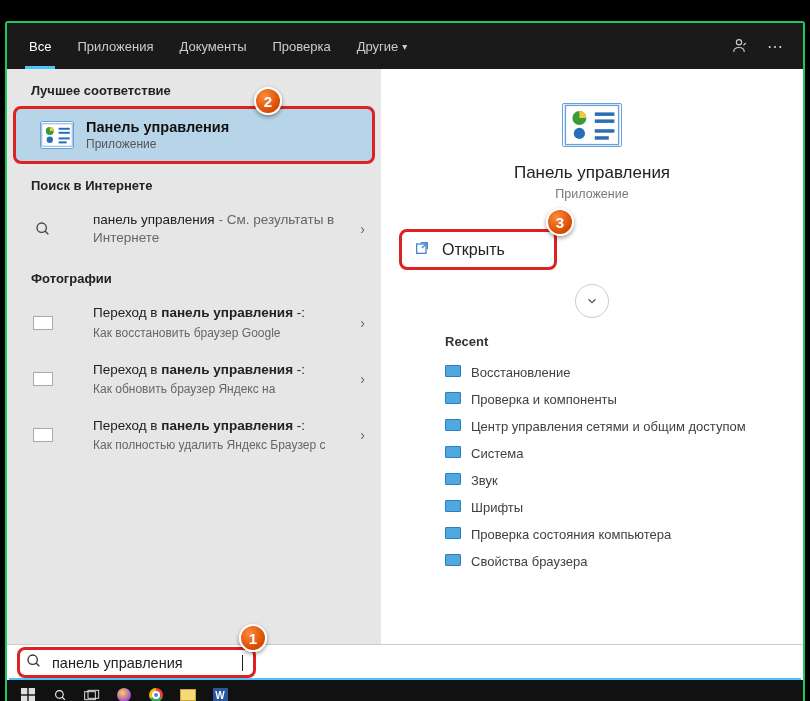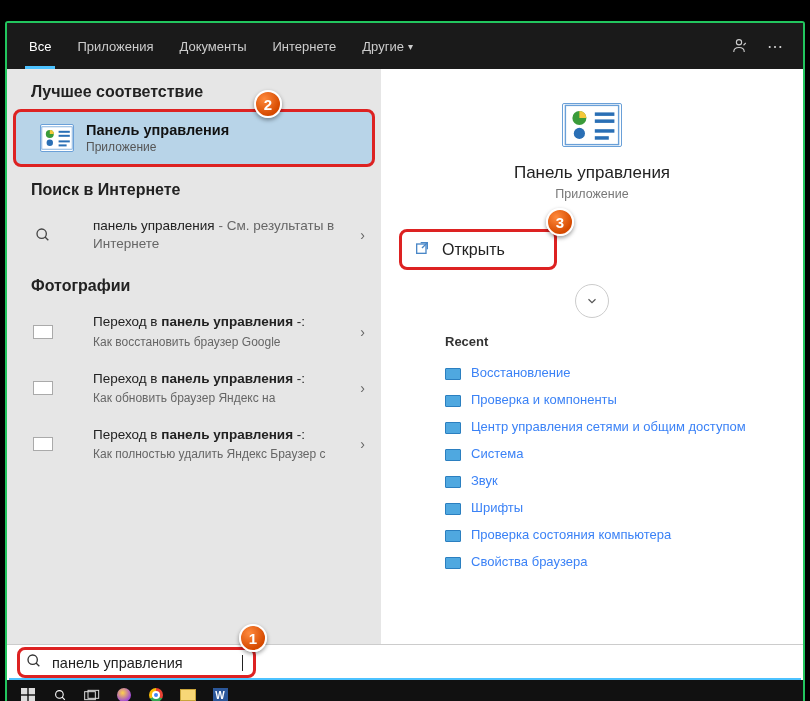--- a/index.html
+++ b/index.html
@@ -12,21 +12,21 @@
   .tab.active { color: #fff; }
   .tab.active::after { content: ""; position: absolute; left: 8px; right: 8px; bottom: 0; height: 3px; background: #4cc2ff; }
   .tab .chev { margin-left: 4px; font-size: 10px; }
   .top-spacer { flex: 1; }
   .top-icon { color: #ccc; width: 36px; height: 36px; display: flex; align-items: center; justify-content: center; font-size: 16px; cursor: pointer; }
 
   .content { display: flex; height: calc(100% - 46px - 36px - 30px); }
   .left { width: 374px; background: #e6e6e6; overflow: hidden; }
   .right { flex: 1; background: #fff; padding: 20px 18px 0 18px; overflow: hidden; }
 
-  .section-header { font-size: 16px; font-weight: 600; color: #222; padding: 14px 16px 8px 24px; }
+  .section-header { font-size: 13px; font-weight: 600; color: #222; padding: 14px 16px 8px 24px; }
 
   .best { position: relative; background: #b8d4e8; padding: 10px 16px 10px 24px; display: flex; align-items: center; gap: 12px; border: 3px solid #d22; border-radius: 8px; margin: 0 6px; }
   .best .cp-icon { width: 34px; height: 28px; }
   .best-text .title { font-size: 14.5px; font-weight: 600; color: #111; }
   .best-text .sub { font-size: 12px; color: #555; margin-top: 2px; }
 
   .list-item { display: flex; align-items: center; gap: 12px; padding: 10px 10px 10px 26px; cursor: pointer; }
   .list-item .ico { width: 20px; display: flex; justify-content: center; color: #444; font-size: 15px; }
   .list-item .txt { flex: 1; font-size: 13.5px; color: #333; line-height: 1.35; margin-left: 28px; }
   .list-item .txt .main { color: #222; }
@@ -42,21 +42,21 @@
   .right-sub { font-size: 12.5px; color: #777; margin-top: 4px; }
 
   .open-row { position: relative; margin-top: 28px; display: flex; align-items: center; border: 3px solid #d22; border-radius: 8px; padding: 8px 44px 8px 12px; width: 158px; cursor: pointer; }
   .open-ico { color: #4a87c7; margin-right: 12px; font-size: 15px; }
   .open-lbl { font-size: 16px; color: #222; }
 
   .expand-chip { width: 34px; height: 34px; border: 1px solid #ccc; border-radius: 50%; display: flex; align-items: center; justify-content: center; color: #555; margin: 14px auto 0 auto; cursor: pointer; }
 
   .recent-block { margin-top: 16px; padding-left: 46px; }
   .recent-hdr { font-size: 13px; font-weight: 600; color: #333; margin-bottom: 10px; }
-  .recent-item { display: flex; align-items: flex-end; gap: 10px; font-size: 13px; color: #3b82f6; padding: 6px 0; cursor: pointer; }
+  .recent-item { display: flex; align-items: flex-start; gap: 10px; font-size: 13px; color: #404040; padding: 6px 0; cursor: pointer; }
   .recent-item .ri-ico { width: 16px; height: 12px; background: #4fa8e0; border: 1px solid #2b7fc0; border-radius: 1px; position: relative; flex-shrink: 0; }
 
   .searchbar { position: absolute; left: 0; bottom: 30px; width: 100%; height: 36px; background: #fff; border-top: 1px solid #ccc; display: flex; align-items: center; padding-left: 10px; }
   .search-box { display: flex; align-items: center; gap: 10px; border: 3px solid #d22; border-radius: 8px; padding: 3px 10px 3px 6px; background: #fff; position: relative; }
   .search-ico { color: #333; font-size: 15px; }
   .search-input { border: none; outline: none; font-size: 14.5px; width: 180px; color: #222; background: transparent; }
   .caret { width: 1px; height: 16px; background: #222; }
   .underline { position: absolute; left: 2px; right: 2px; bottom: 0; height: 2px; background: #4cc2ff; }
 
   .taskbar { position: absolute; left: 0; bottom: 0; width: 100%; height: 30px; background: #111; display: flex; align-items: center; gap: 2px; padding-left: 6px; }
@@ -71,21 +71,21 @@
 </head>
 <body>
 
 <div class="frame">
 
   <div class="topbar">
     <div class="tabs">
       <div class="tab active">Все</div>
       <div class="tab">Приложения</div>
       <div class="tab">Документы</div>
-      <div class="tab">Интернете</div>
+      <div class="tab">Проверка</div>
       <div class="tab">
           <span>Другие</span>
           <span class="chev">▾</span>
         </div>
     </div>
     <div class="top-spacer"></div>
     <div class="top-icon">
       <svg width="18" height="18" viewBox="0 0 24 24" fill="none" stroke="#ccc" stroke-width="1.5">
           <circle cx="12" cy="7" r="3.5"></circle>
           <path d="M5 20c0-4 3-6 7-6s7 2 7 6"></path>

